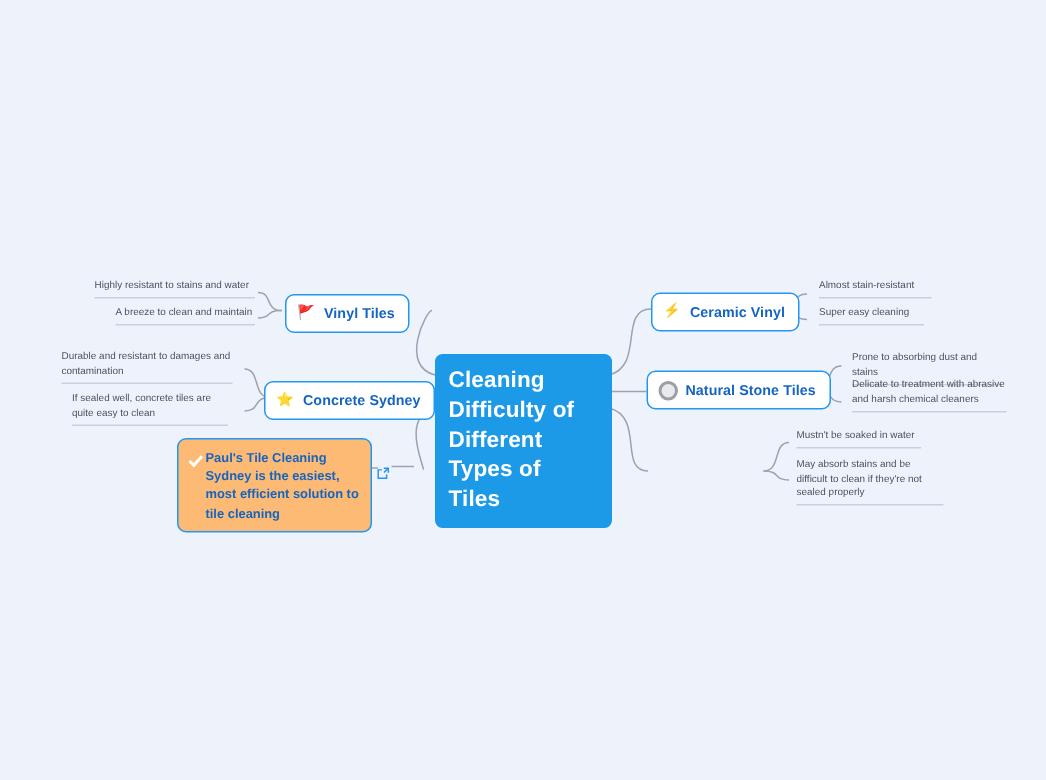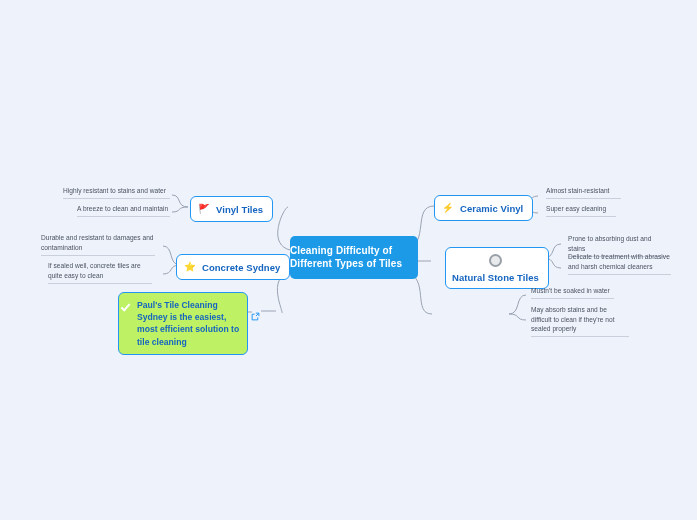--- a/index.html
+++ b/index.html
@@ -25,27 +25,27 @@
     width: 697px;
     height: 520px;
     pointer-events: none;
   }
 
   
   .center-node {
     position: absolute;
     left: 290px;
     top: 236px;
-    width: 128px;
+    width: 118px;
     box-sizing: border-box;
     background: #1c9ae8;
     border-radius: 5px;
-    padding: 8px 9px 9px 0;
+    padding: 8px 9px 9px 9px;
     color: #ffffff;
-    font-size: 10px;
+    font-size: 15px;
     font-weight: bold;
     line-height: 1.32;
     letter-spacing: 0.1px;
   }
 
   
   .topic {
     position: absolute;
     box-sizing: border-box;
     background: #ffffff;
@@ -71,27 +71,26 @@
     line-height: 1;
   }
 
   
   .promo {
     position: absolute;
     left: 118px;
     top: 292px;
     width: 130px;
     box-sizing: border-box;
-    background: #bef264;
+    background: #fdba74;
     border: 1.6px solid #2196f3;
     border-radius: 6px;
-    padding: 6px 7px 6px 0;
+    padding: 6px 7px 6px 5px;
     display: flex;
     align-items: flex-start;
-    gap: 5px;
     color: #1565c0;
     font-size: 8.6px;
     font-weight: bold;
     line-height: 1.42;
   }
   .promo .glyph {
     width: 13px;
     height: 13px;
     flex: 0 0 13px;
     margin-top: 1px;
@@ -225,21 +224,21 @@
     </svg>
   </span>
 
   <div class="topic" style="left:434px; top:195px;">
     <span class="glyph">⚡</span>
     <span>Ceramic Vinyl</span>
   </div>
   <div class="leaf right" style="left:546px; top:186px; width:75px;">Almost stain-resistant</div>
   <div class="leaf right" style="left:546px; top:204px; width:70px;">Super easy cleaning</div>
 
-  <div class="topic" style="left:445px; top:247px;flex-direction:column;">
+  <div class="topic" style="left:431px; top:247px;">
     <span class="glyph">
       <span class="ring"></span>
     </span>
     <span>Natural Stone Tiles</span>
   </div>
   <div class="leaf right" style="left:568px; top:234px; width:100px;">Prone to absorbing dust and stains</div>
   <div class="leaf right" style="left:568px; top:252px; width:103px;">Delicate to treatment with abrasive and harsh chemical cleaners</div>
 
   <div class="leaf right" style="left:531px; top:286px; width:83px;">Mustn't be soaked in water</div>
   <div class="leaf right" style="left:531px; top:305px; width:98px;">May absorb stains and be difficult to clean if they're not sealed properly</div>

